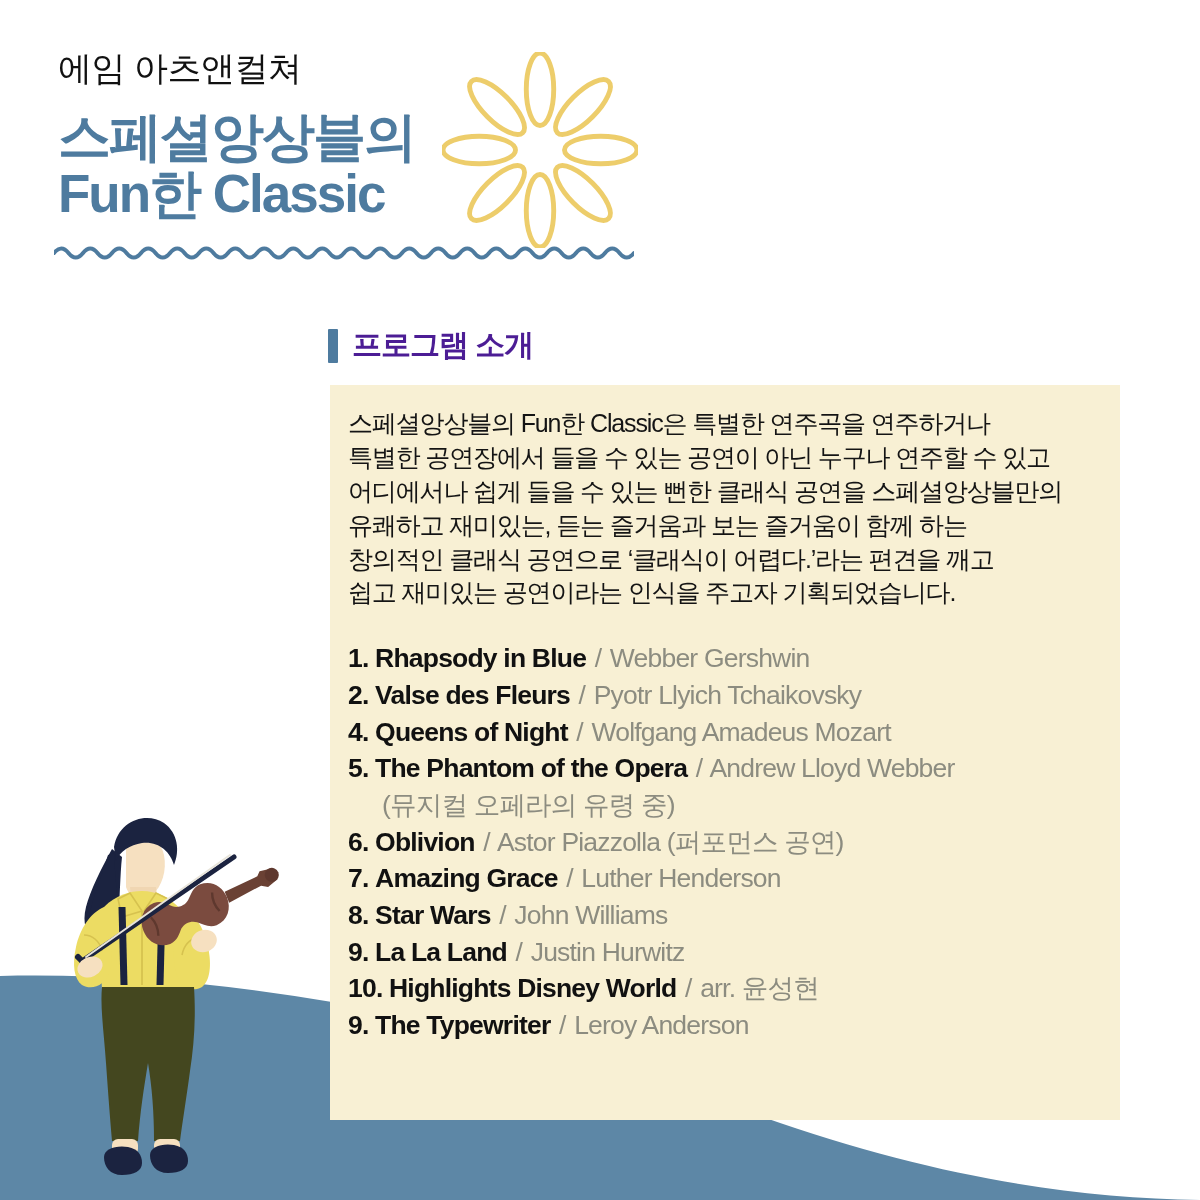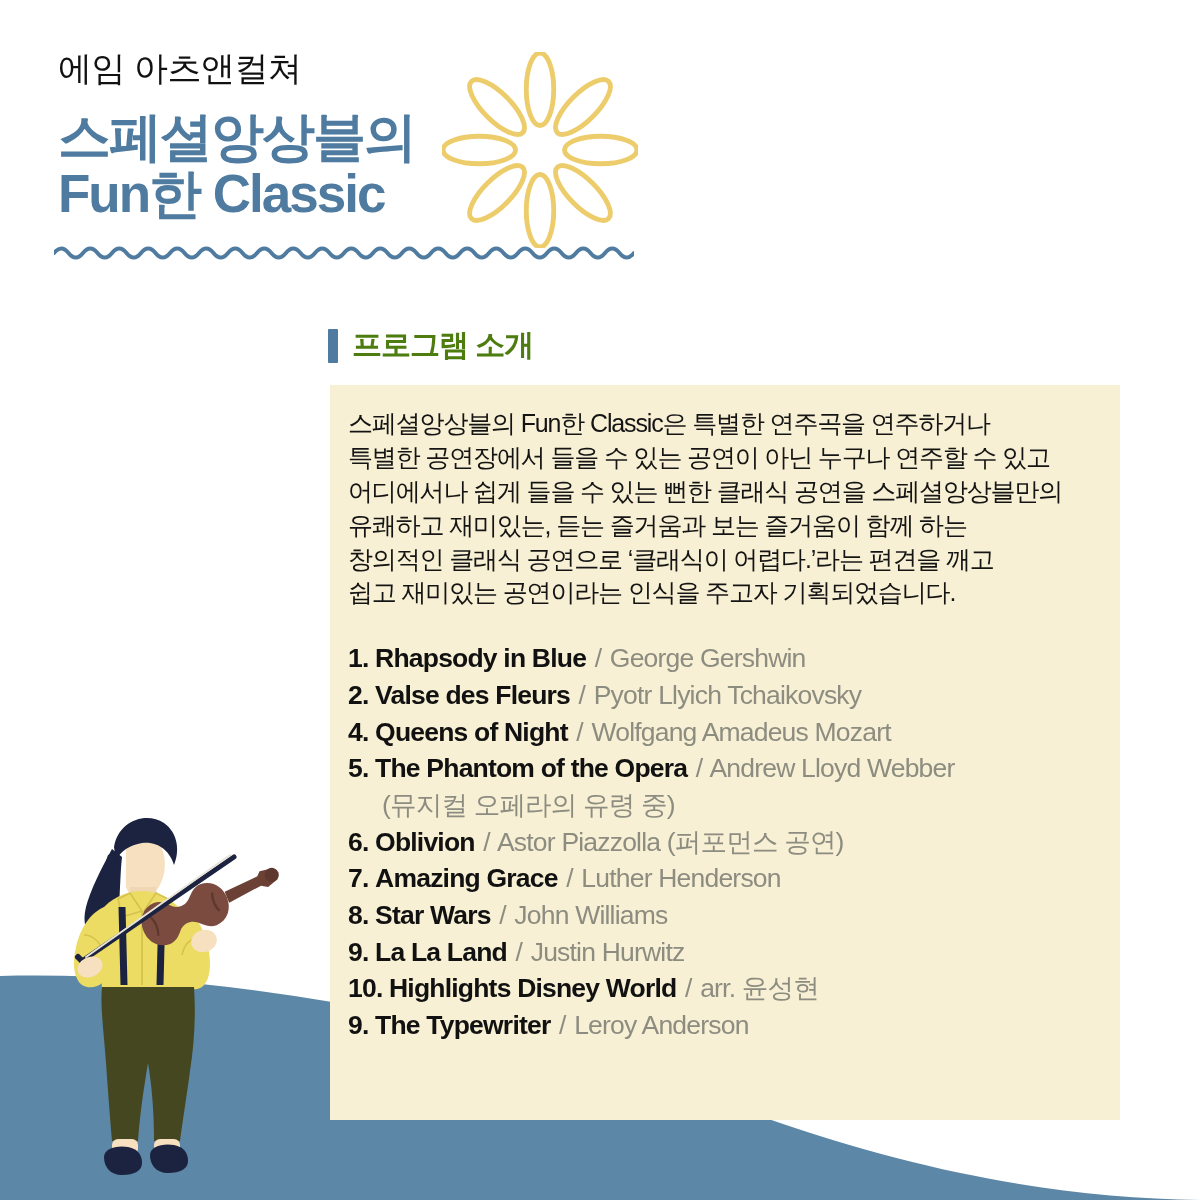--- a/index.html
+++ b/index.html
@@ -85,21 +85,21 @@
   }
   .section-bar {
     width: 10px;
     height: 34px;
     background: #4e7b9f;
     border-radius: 1px;
   }
   .section-title {
     font-size: 30px;
     font-weight: 700;
-    color: #4d7c0f;
+    color: #4c1d95;
     letter-spacing: -1px;
     white-space: nowrap;
   }
 
   
   .panel {
     position: absolute;
     left: 330px;
     top: 385px;
     width: 790px;
@@ -219,21 +219,21 @@
       <span class="pline">창의적인 클래식 공연으로 ‘클래식이 어렵다.’라는 편견을 깨고</span>
       <span class="pline">쉽고 재미있는 공연이라는 인식을 주고자 기획되었습니다.</span>
     </div>
 
     <ul class="program-list">
 
       <li class="program-item">
         <span class="ttl">1.</span>
         <span class="ttl">Rhapsody in Blue</span>
         <span class="sep">/</span>
-        <span class="composer">George Gershwin</span>
+        <span class="composer">Webber Gershwin</span>
       </li>
 
       <li class="program-item">
         <span class="ttl">2.</span>
         <span class="ttl">Valse des Fleurs</span>
         <span class="sep">/</span>
         <span class="composer">Pyotr Llyich Tchaikovsky</span>
       </li>
 
 

